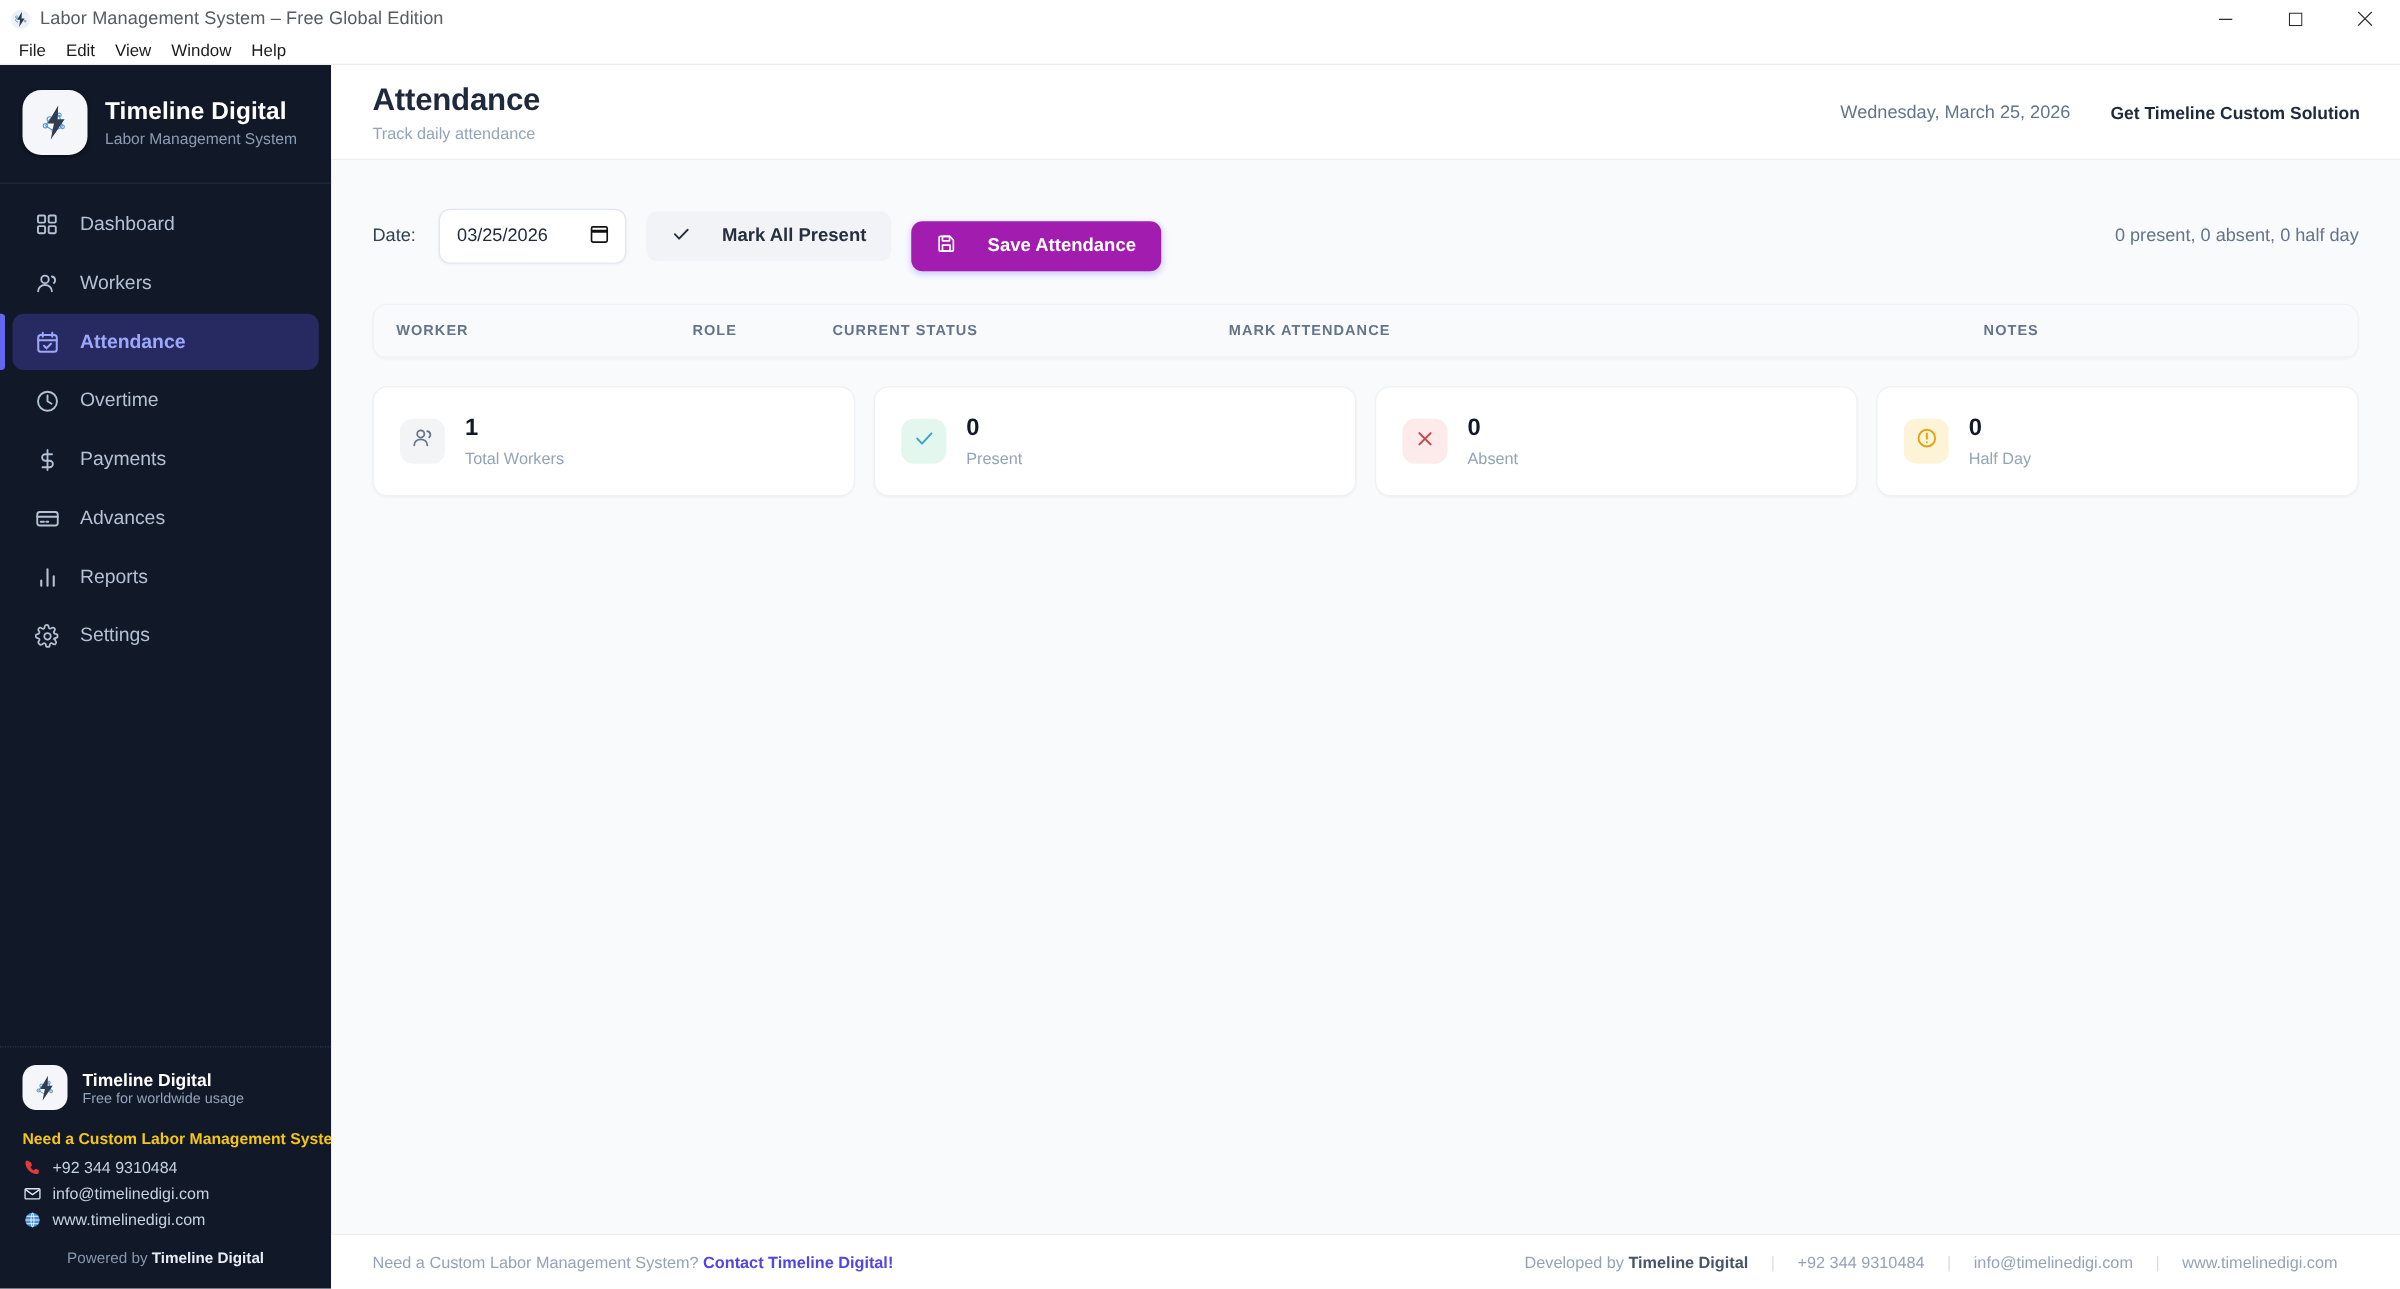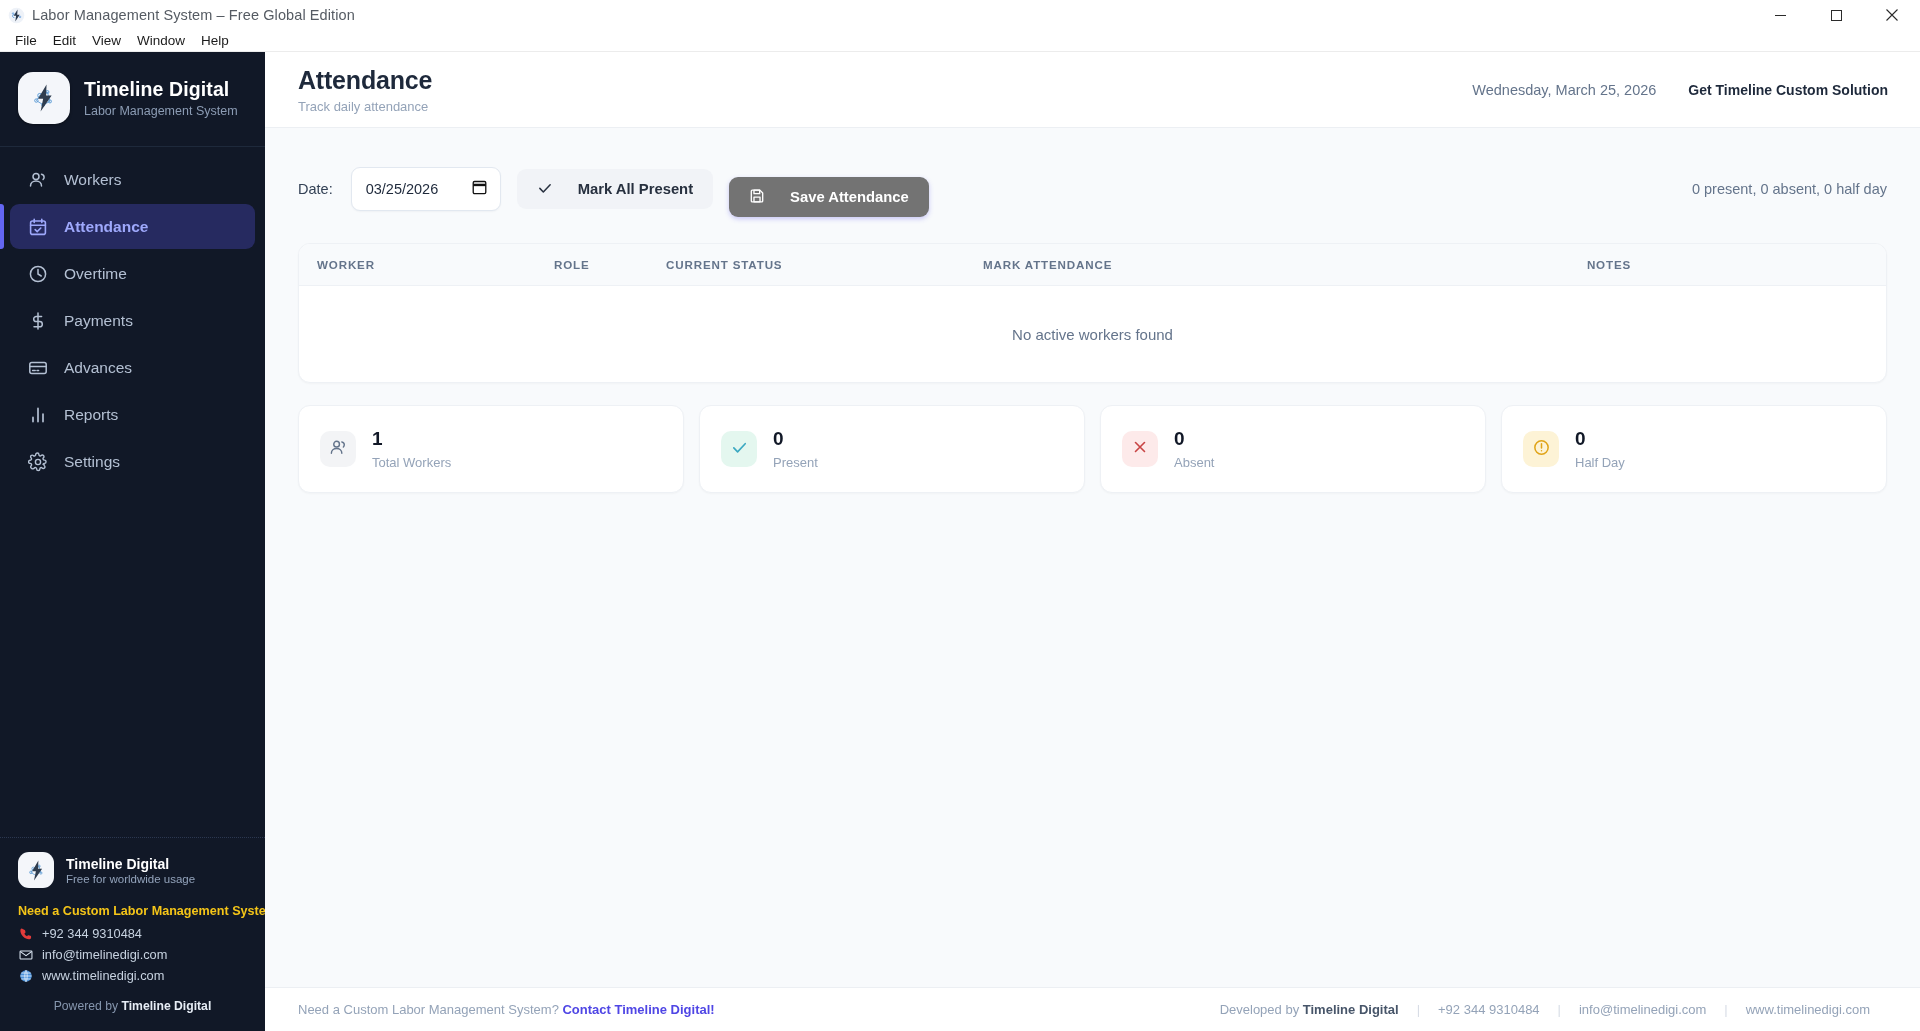--- a/index.html
+++ b/index.html
@@ -132,21 +132,21 @@
     display: flex; align-items: center; justify-content: space-between;
     padding: 0 13px 0 14px;
     box-shadow: 0 1px 2px rgba(16,24,40,.04);
   }
   .date-val { font-size: 14.5px; color: #1e293b; }
   .btn {
     height: 40px; border-radius: 9px; display: inline-flex; align-items: center; gap: 25px;
     padding: 0 20px; font-size: 14.8px; white-space: nowrap;
   }
   .btn-ghost { background: #f1f3f7; color: #27303f; font-weight: 600; }
-  .btn-primary { background: #737373; color: #ffffff; font-weight: bold; box-shadow: 0 2px 5px rgba(79,70,229,.28); margin-top: 16px; }
+  .btn-primary { background: #a21caf; color: #ffffff; font-weight: bold; box-shadow: 0 2px 5px rgba(79,70,229,.28); margin-top: 16px; }
   .toolbar-status { margin-left: auto; font-size: 14.5px; color: #64748b; }
 
   .card {
     background: #ffffff; border: 1px solid #eef1f5; border-radius: 12px;
     box-shadow: 0 1px 2px rgba(16,24,40,.03);
     overflow: hidden;
   }
   .table-head {
     display: flex; align-items: center; height: 42px;
     background: #f8fafc; border-bottom: 1px solid #eef1f5;
@@ -248,20 +248,31 @@
           </svg>
         </div>
         <div class="brand-text">
           <span class="brand-name">Timeline Digital</span>
           <span class="brand-sub">Labor Management System</span>
         </div>
       </div>
 
       <div class="nav">
 
+        <div class="nav-item">
+          <span class="nav-ico">
+            <svg width="19" height="19" viewBox="0 0 20 20" fill="none" stroke="currentColor" stroke-width="1.6">
+              <rect x="2.5" y="2.5" width="6" height="6" rx="1"></rect>
+                <rect x="11.5" y="2.5" width="6" height="6" rx="1"></rect>
+              <rect x="2.5" y="11.5" width="6" height="6" rx="1"></rect>
+                <rect x="11.5" y="11.5" width="6" height="6" rx="1"></rect>
+            </svg>
+          </span>
+          <span>Dashboard</span>
+        </div>
 
         <div class="nav-item">
           <span class="nav-ico">
             <svg width="20" height="20" viewBox="0 0 20 20" fill="none" stroke="currentColor" stroke-width="1.5" stroke-linecap="round">
               <circle cx="8" cy="6.5" r="3"></circle>
                 <path d="M2.5 16c0-3 2.5-5 5.5-5s5.5 2 5.5 5"></path>
               <path d="M13.5 4.2c1.6.3 2.6 1.5 2.6 3 0 .9-.4 1.7-1 2.2"></path>
             </svg>
           </span>
           <span>Workers</span>
@@ -437,21 +448,20 @@
         </div>
 
         <div class="card">
           <div class="table-head">
             <div class="th c1">WORKER</div>
             <div class="th c2">ROLE</div>
             <div class="th c3">CURRENT STATUS</div>
             <div class="th c4">MARK ATTENDANCE</div>
             <div class="th c5">NOTES</div>
           </div>
-          <div class="empty-row">No active workers found</div>
         </div>
 
         <div class="stats">
 
           <div class="stat">
             <div class="stat-ico" style="background:#f3f4f6">
               <span>
                 <svg width="19" height="19" viewBox="0 0 20 20" fill="none" stroke="#64748b" stroke-width="1.5" stroke-linecap="round">
                   <circle cx="8" cy="6.5" r="3"></circle>
                     <path d="M2.5 16c0-3 2.5-5 5.5-5s5.5 2 5.5 5"></path>

